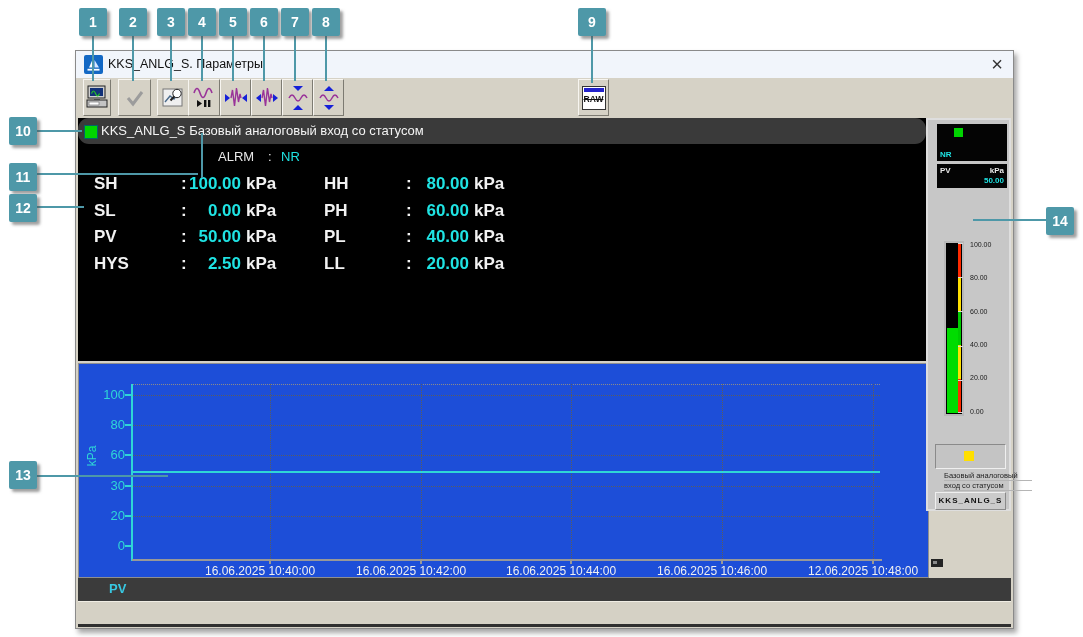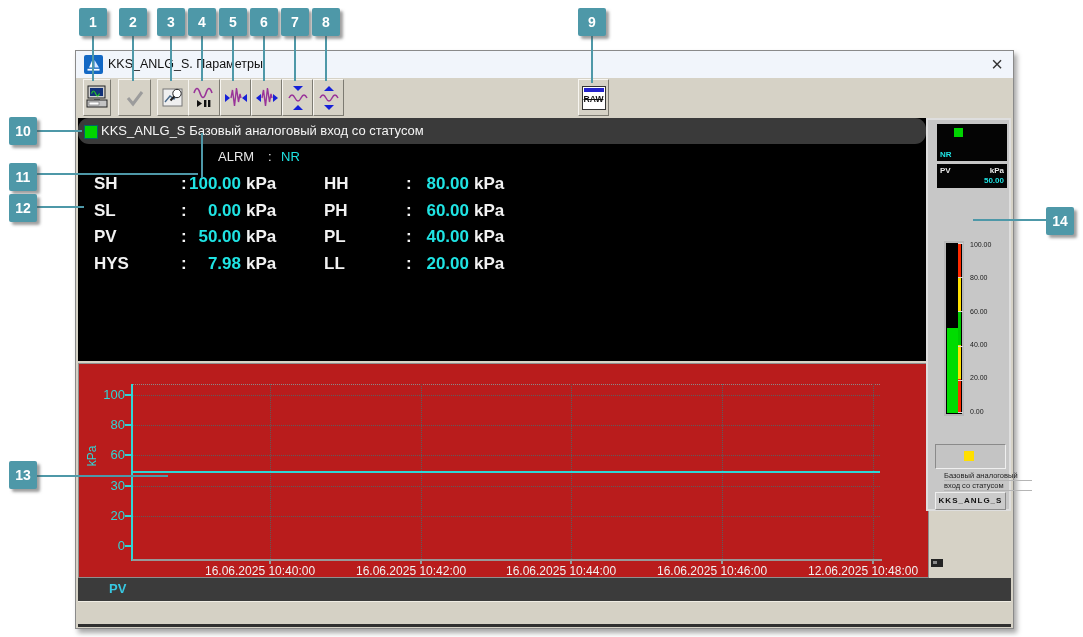--- a/index.html
+++ b/index.html
@@ -26,21 +26,21 @@
   .alrm{position:absolute;top:31px;height:16px;font-size:13px;color:#e8e8e8;}
   .cy{color:#1fe3e3;}
   .prow{position:absolute;left:0;width:560px;height:18px;font-size:17px;font-weight:bold;color:#f2f2f2;margin-left:8px;}
   .prow span{position:absolute;top:0;}
   .lblL{left:8px;}   .colL{left:95px;}
   .valL{left:98px;width:57px;text-align:right;}  .unitL{left:160px;}
   .lblR{left:238px;} .colR{left:320px;}
   .valR{left:323px;width:60px;text-align:right;} .unitR{left:388px;}
 
   
-  .trend{position:absolute;left:2px;top:312px;width:851px;height:215px;background:#b91c1c;
+  .trend{position:absolute;left:2px;top:312px;width:851px;height:215px;background:#1d4ed8;
          border:1px solid #8f8f8f;box-sizing:border-box;overflow:hidden;}
   .gridh{position:absolute;left:53px;width:748px;height:0;border-top:1px dotted #5c5c5c;}
   .gridv{position:absolute;top:20px;width:0;height:175px;border-left:1px dotted #5c5c5c;}
   .yaxis{position:absolute;left:52px;top:20px;width:2px;height:177px;background:#2fd6d6;}
   .ytick{position:absolute;left:46px;width:6px;height:2px;background:#2fd6d6;}
   .ylab{position:absolute;left:10px;width:36px;text-align:right;font-size:13px;color:#2fd6d6;}
   .xaxis{position:absolute;left:53px;top:195px;width:750px;height:2px;background:#989898;}
   .xtick{position:absolute;top:195px;width:2px;height:5px;background:#989898;}
   .xlab{position:absolute;top:200px;width:130px;text-align:left;font-size:12px;color:#f0f0f0;}
   .pvline{position:absolute;left:53px;width:748px;height:2px;background:#2fd6d6;}
@@ -208,21 +208,21 @@
         <span class="valL cy">50.00</span>
         <span class="unitL">kPa</span>
         <span class="lblR">PL</span>
         <span class="colR">:</span>
         <span class="valR cy">40.00</span>
         <span class="unitR">kPa</span>
       </div>
       <div class="prow" style="top:136px">
         <span class="lblL">HYS</span>
         <span class="colL">:</span>
-        <span class="valL cy">7.98</span>
+        <span class="valL cy">2.50</span>
         <span class="unitL">kPa</span>
         <span class="lblR">LL</span>
         <span class="colR">:</span>
         <span class="valR cy">20.00</span>
         <span class="unitR">kPa</span>
       </div>
     </div>
 
     <div class="trend">
       <div class="gridh" style="top:20px;border-top-color:#8a8a8a"></div>

